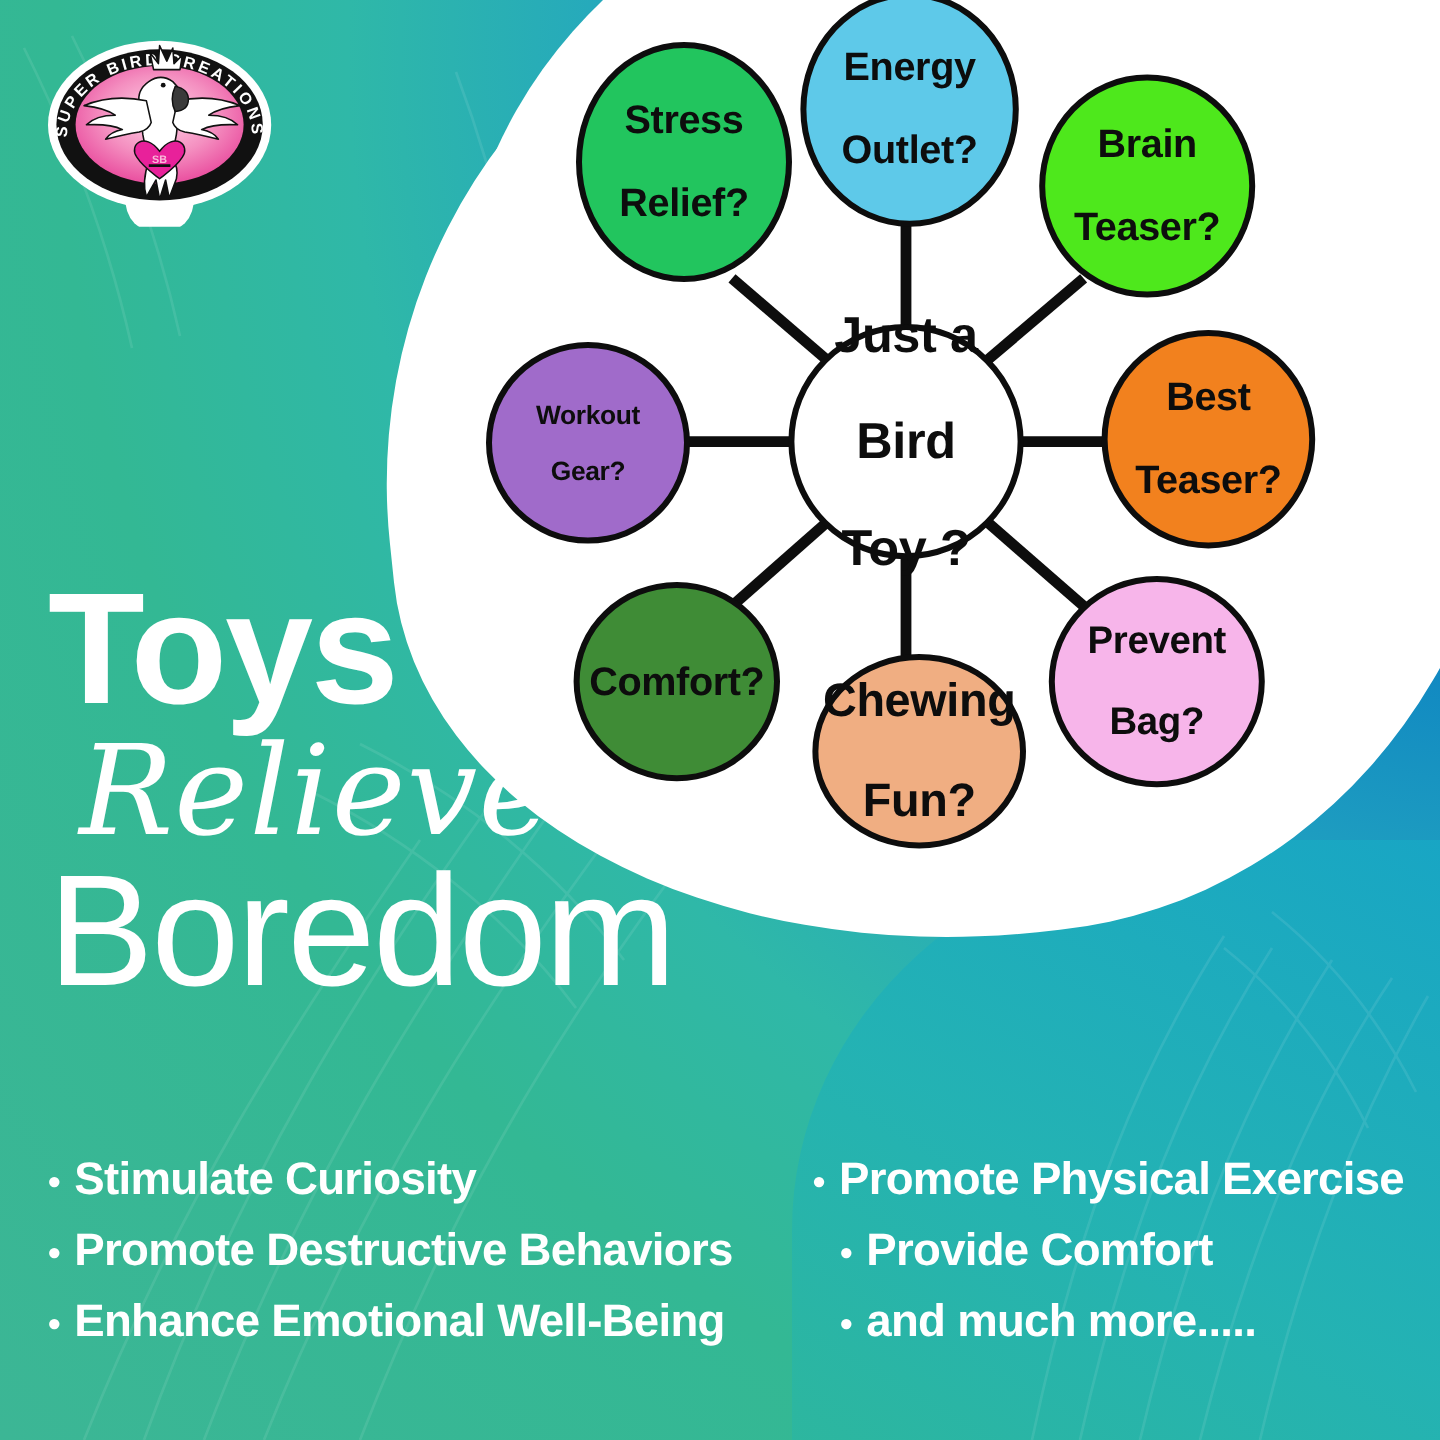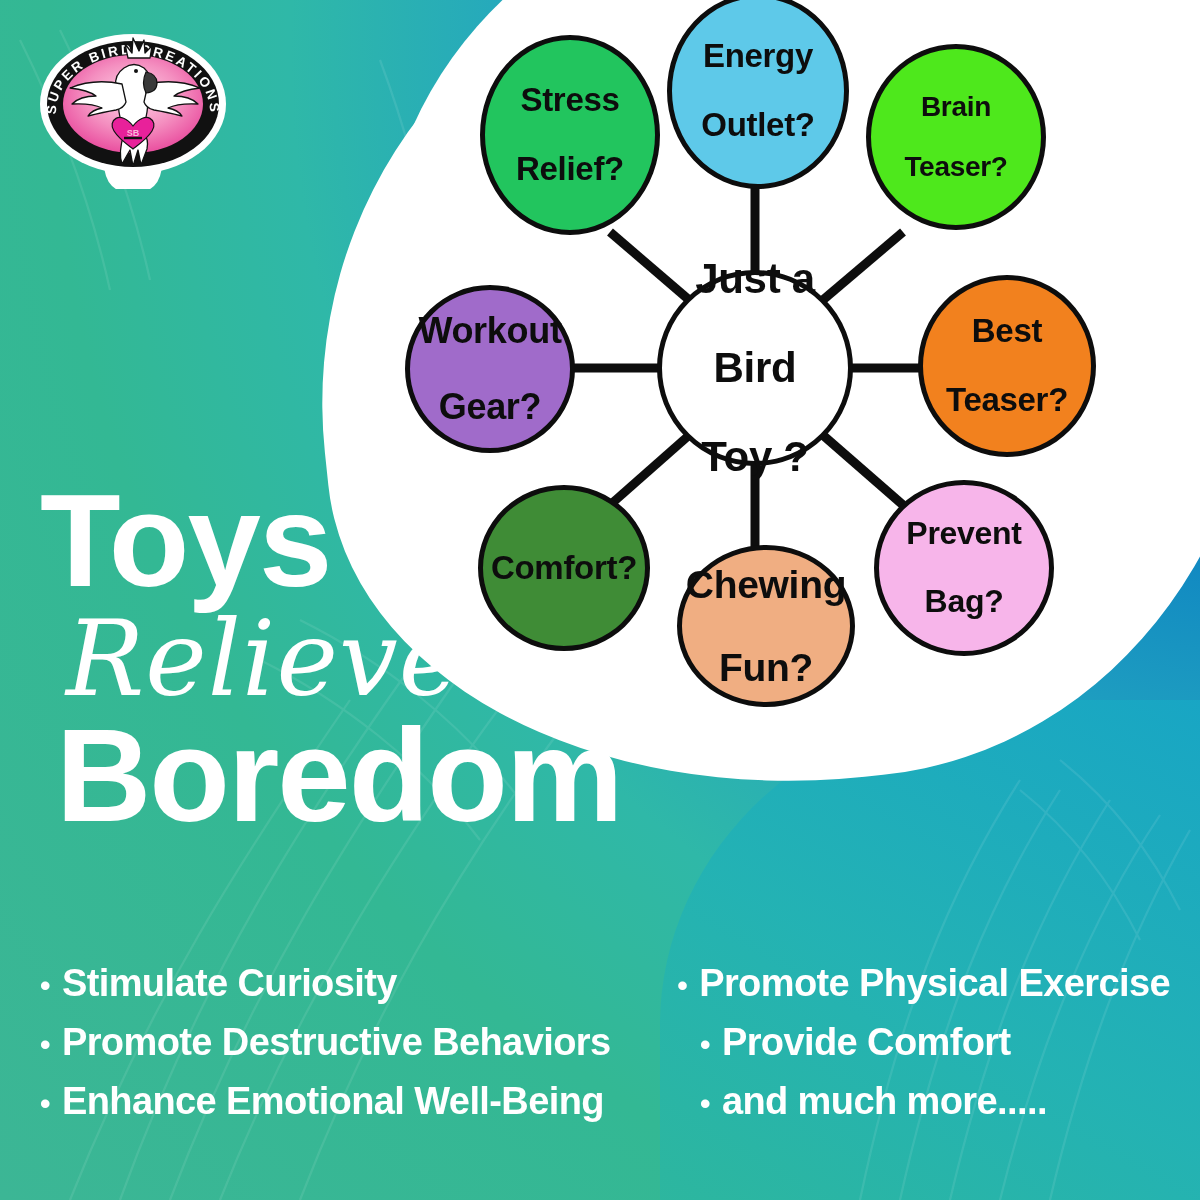--- a/index.html
+++ b/index.html
@@ -61,22 +61,22 @@
   .h-toys{
     font-size:132px;font-weight:bold;line-height:.92;
     letter-spacing:-2px;margin:0;
   }
   .h-relieve{
     font-family:"DejaVu Serif",serif;
     font-style:italic;font-size:104px;line-height:1;
     margin:6px 0 0 26px;letter-spacing:1px;font-weight:400;
   }
   .h-boredom{
-    font-size:132px;font-weight:bold;line-height:.96;
-    letter-spacing:-2px;margin:2px 0 0 16px;
+    font-size:132px;font-weight:normal;line-height:.96;
+    letter-spacing:-2px;margin:2px 0 0 0;
   }
   
   .bullets{
     position:absolute;left:40px;top:962px;width:1130px;color:#fff;
   }
   .brow{display:flex;align-items:baseline;margin-bottom:16px;}
   .bitem{
     display:flex;align-items:baseline;
     font-size:38px;font-weight:bold;letter-spacing:-.6px;
     white-space:nowrap;
@@ -197,21 +197,21 @@
       </span>
     </div>
 
     <div class="node" style="left:297px;top:-7px;width:182px;height:196px;background:#5ec9e9;font-size:33px;">
       <span>
         <span>Energy</span><br>
         <span>Outlet?</span>
       </span>
     </div>
 
-    <div class="node" style="left:496px;top:44px;width:180px;height:186px;background:#4ee81c;font-size:28px;">
+    <div class="node" style="left:496px;top:62px;width:180px;height:186px;background:#4ee81c;font-size:33px;">
       <span>
         <span>Brain</span><br>
         <span>Teaser?</span>
       </span>
     </div>
 
     <div class="node" style="left:548px;top:275px;width:178px;height:182px;background:#f2811e;font-size:33px;">
       <span>
         <span>Best</span><br>
         <span>Teaser?</span>
@@ -229,21 +229,21 @@
       <span>
         <span>Chewing</span><br>
         <span>Fun?</span>
       </span>
     </div>
 
     <div class="node" style="left:108px;top:485px;width:172px;height:166px;background:#3f8c36;font-size:33px;">
       <span>Comfort?</span>
     </div>
 
-    <div class="node" style="left:35px;top:285px;width:170px;height:168px;background:#a06bca;font-size:36px;">
+    <div class="node" style="left:35px;top:285px;width:170px;height:168px;background:#a06bca;font-size:22px;">
       <span>
         <span>Workout</span><br>
         <span>Gear?</span>
       </span>
     </div>
   </div>
 
   <div class="headline">
     <div class="h-toys">Toys</div>
     <div class="h-relieve">Relieve</div>

